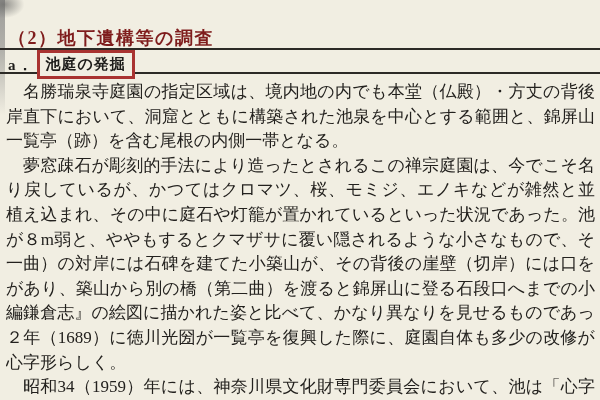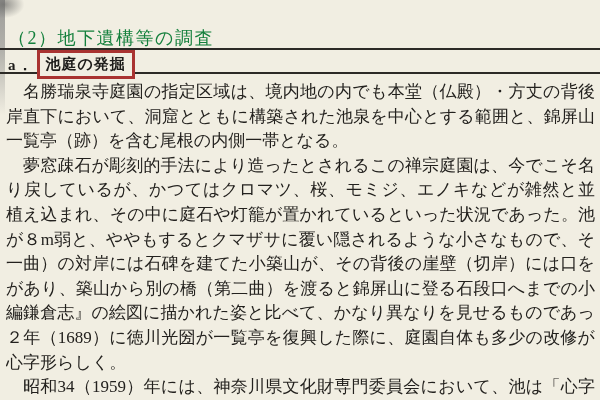--- a/index.html
+++ b/index.html
@@ -15,21 +15,21 @@
     position:absolute; left:0; top:0; width:5px; height:115px;
     background:linear-gradient(to bottom, #8d8d8b 0%, #a8a7a2 45%, rgba(180,179,172,0) 100%);
     opacity:.85;
   }
   .corner-smudge {
     position:absolute; left:0; top:0; width:24px; height:18px;
     background:radial-gradient(ellipse at 15% 25%, rgba(110,110,108,.75), rgba(110,110,108,0) 72%);
   }
   .h1 {
     position:absolute; top:26px; left:8px;
-    font-size:18px; font-weight:normal; color:#15803d;
+    font-size:18px; font-weight:bold; color:#7f1d1d;
     letter-spacing:1.5px; white-space:nowrap;
   }
   .rule {
     position:absolute; left:0; width:600px; height:2.4px;
     background:#2c2a26;
   }
   .rule-1 { top:47.5px; }
   .rule-2 { top:72px; }
   .h2-row { position:absolute; top:50px; left:8px; display:flex; align-items:flex-start; }
   .h2-prefix {

